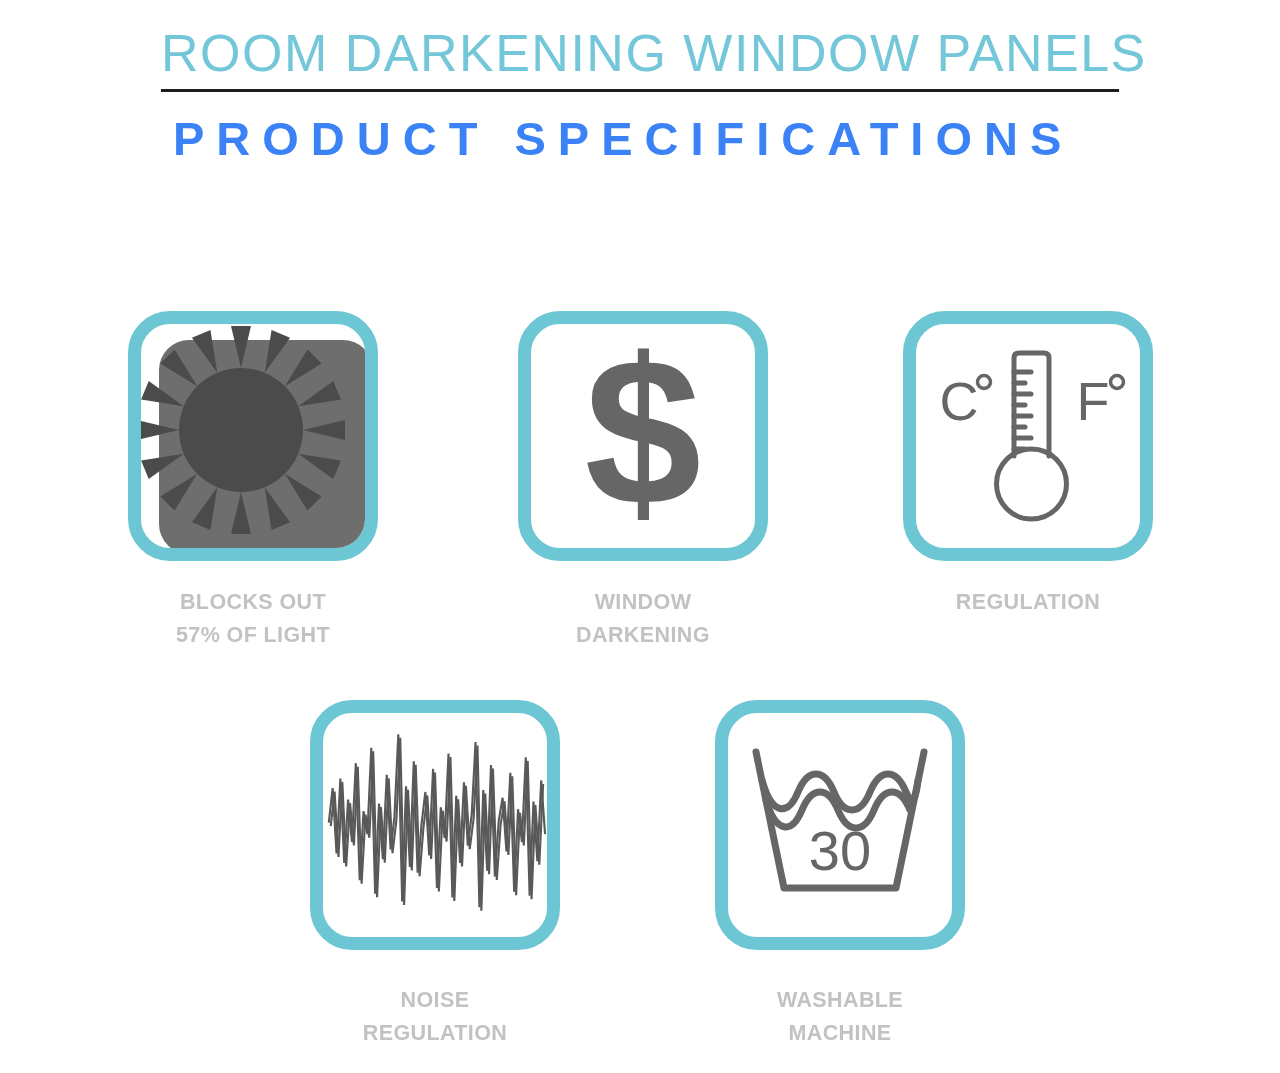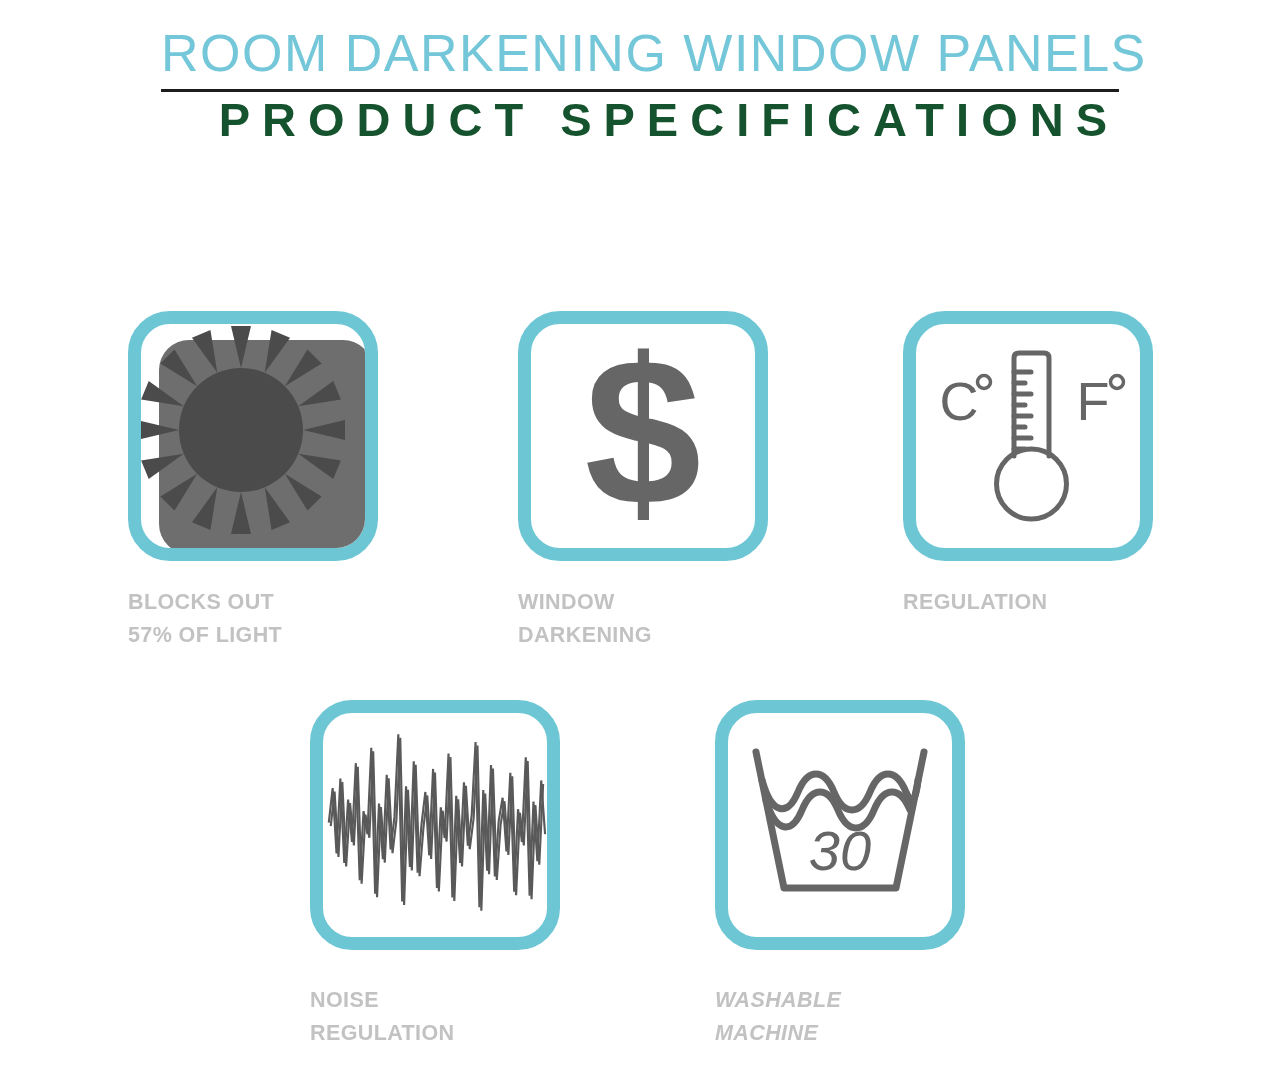--- a/index.html
+++ b/index.html
@@ -38,24 +38,24 @@
     width: 958px;
     height: 3px;
     background: #1d1d1b;
     margin: 8px auto 0 auto;
   }
   .header-subtitle {
     font-family: "Liberation Sans", sans-serif;
     font-size: 47px;
     font-weight: 700;
     letter-spacing: 12px;
-    color: #14532d;
-    margin: 0 auto 0 auto;
+    color: #3b82f6;
+    margin: 19px auto 0 auto;
     width: 958px;
-    text-align: right;
+    text-align: left;
     white-space: nowrap;
     text-indent: 12px;
   }
 
   
   .grid {
     position: absolute;
     left: 0;
     top: 0;
     width: 1280px;
@@ -81,37 +81,37 @@
     position: absolute;
     inset: 0;
     display: flex;
     align-items: center;
     justify-content: center;
   }
   .card-inner svg { display: block; }
 
   .feature-label {
     margin-top: 25px;
-    text-align: left;
+    text-align: center;
     color: #c2c2c2;
     font-size: 21.5px;
     font-weight: 600;
     letter-spacing: 0.4px;
     line-height: 1.55;
     font-family: "Liberation Sans", sans-serif;
   }
   .feature-label span { display: block; }
 
   
   #f0 { left: 128px;  top: 311px; }
   #f1 { left: 518px;  top: 311px; }
   #f2 { left: 903px;  top: 311px; }
   
   #f3 { left: 310px;  top: 700px; }
-  #f4 { left: 715px;  top: 700px; font-style: italic; }
+  #f4 { left: 715px;  top: 700px; }
   #f3 .feature-label, #f4 .feature-label { margin-top: 34px; }
 </style>
 </head>
 <body>
 
 <div class="header">
   <h1 class="header-title">ROOM DARKENING WINDOW PANELS</h1>
   <div class="header-rule"></div>
   <h2 class="header-subtitle">PRODUCT SPECIFICATIONS</h2>
 </div>

